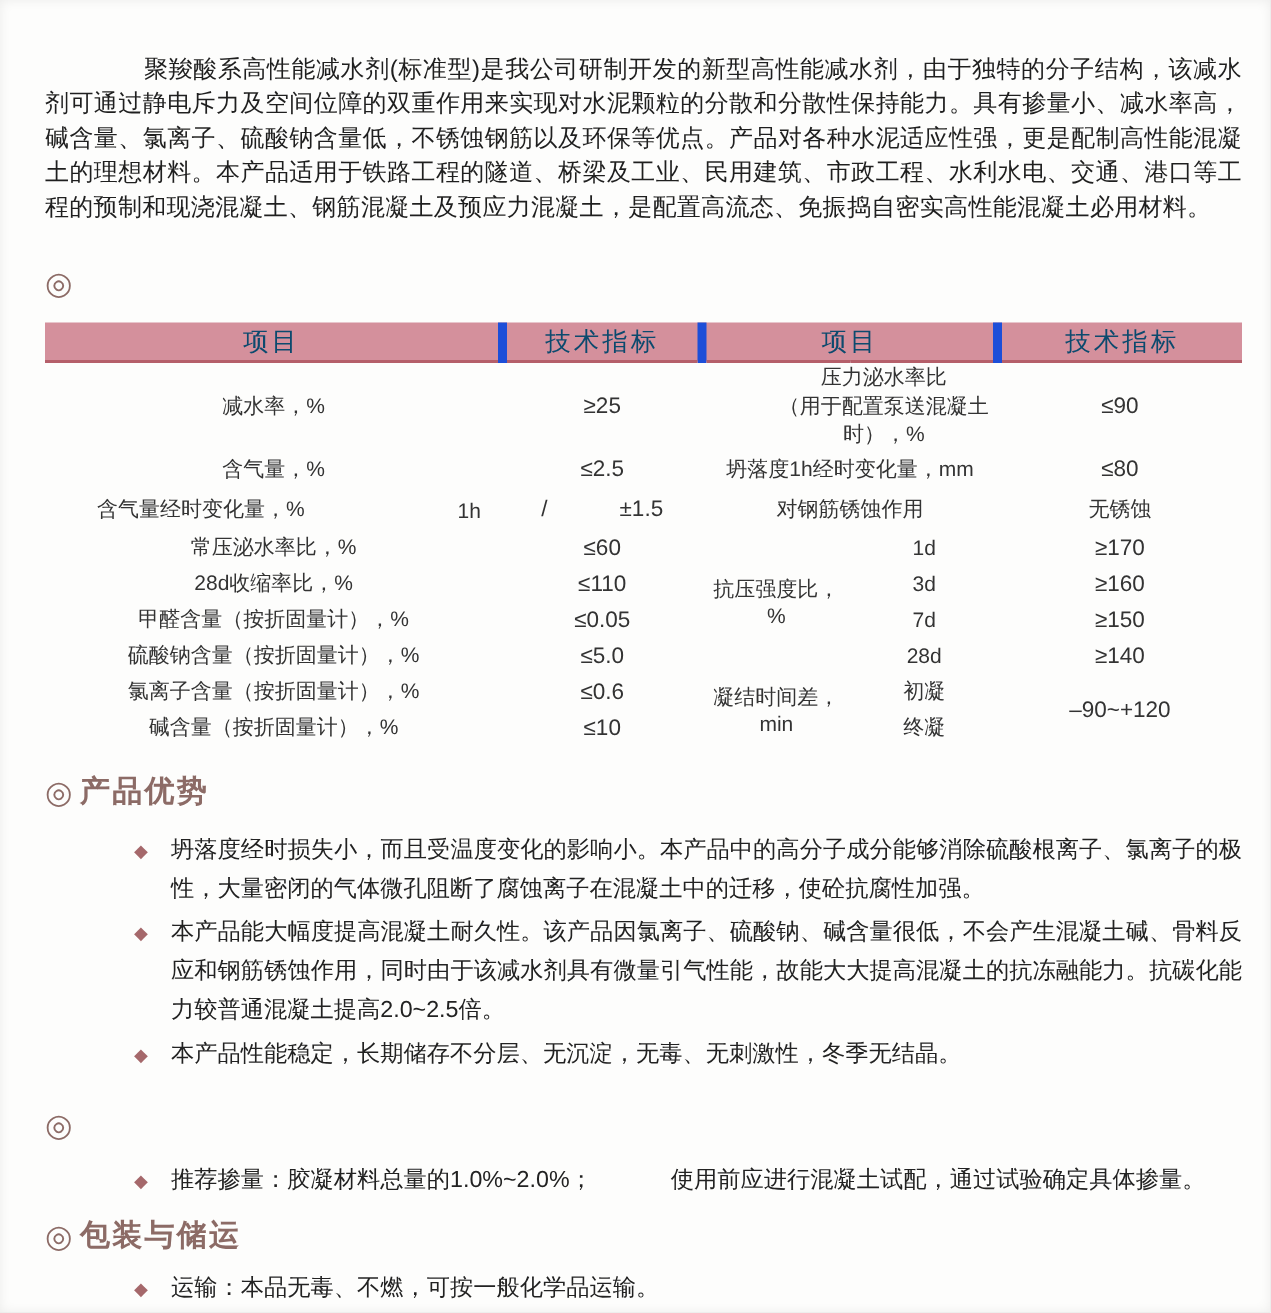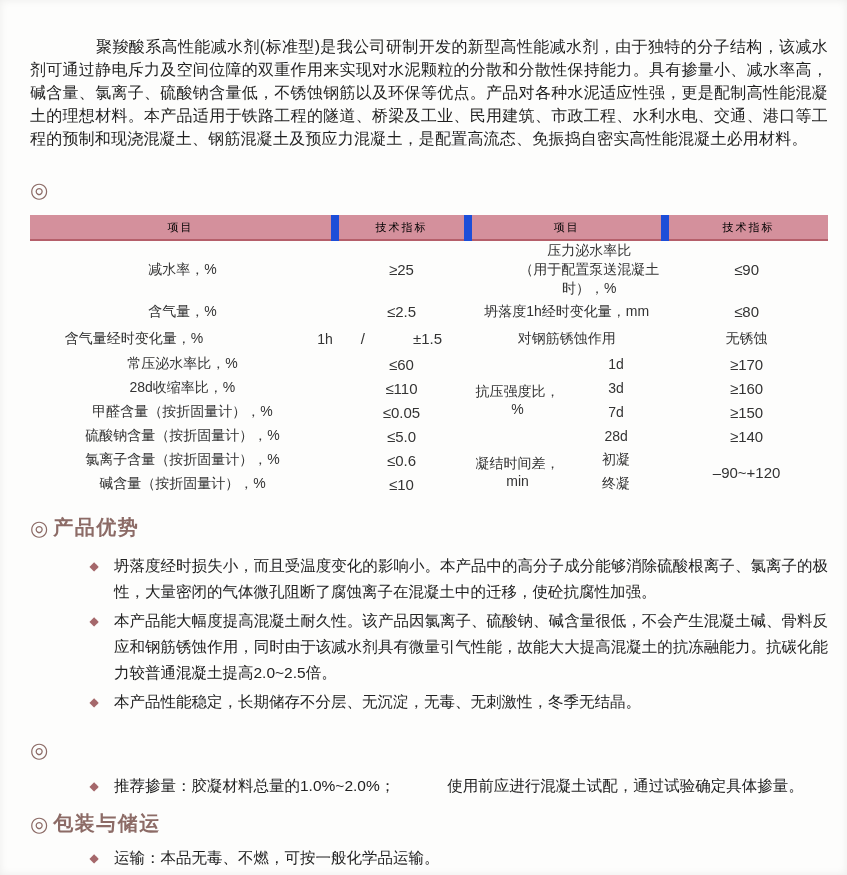--- a/index.html
+++ b/index.html
@@ -20,33 +20,33 @@
     font-size:20px;line-height:25px;font-weight:bold;color:#8c6b66;letter-spacing:1.5px;
   }
   .sec .mark{font-size:21px;font-weight:normal;letter-spacing:0;}
   #sec-perf{margin-top:27px;}
   #sec-adv{margin-top:19px;}
   #sec-usage{margin-top:22px;}
   #sec-pack{margin-top:12px;}
   
   table.perf{width:100%;border-collapse:collapse;margin-top:13px;font-size:14px;color:#333;table-layout:fixed;}
   .perf thead th{
-    background:#d4909c;color:#000000;font-weight:normal;font-size:11px;
+    background:#d4909c;color:#0c4a6e;font-weight:normal;font-size:17px;
     height:22px;border-bottom:2px solid #b55f6a;letter-spacing:2px;
   }
-  .perf thead th + th{border-left:8px solid #1d4ed8;}
+  .perf thead th + th{border-left:6px solid #1d4ed8;}
   .perf tbody td{text-align:center;vertical-align:middle;padding:0 2px;}
   .perf tbody tr{height:24px;}
   .perf tr.r1{height:45px;}
   .perf tr.r2,.perf tr.r3{height:27px;}
   .perf .two-line div{line-height:19px;margin-left:45px;}
   .perf .val{font-size:15px;}
   .split{display:flex;align-items:center;gap:16px;}
   .split .grow{flex:1;text-align:center;}
-  .split .tail{width:40px;text-align:right;margin-left:41px;}
+  .split .tail{width:40px;text-align:center;margin-left:41px;}
   .split2{display:flex;justify-content:space-around;align-items:center;}
   
   ul.bullets{list-style:none;margin:13px 0 0 0;padding:0 0 0 57px;}
   ul.bullets li{
     display:flex;gap:13px;font-size:15.5px;line-height:26px;
     text-align:justify;margin:0 0 3px 0;color:#222;
   }
   ul.bullets .dia{flex:none;width:14px;color:#a5686b;font-size:12px;line-height:26px;text-align:center;}
   ul.usage{margin-top:11px;}
   ul.usage .gap2{margin-left:52px;}

